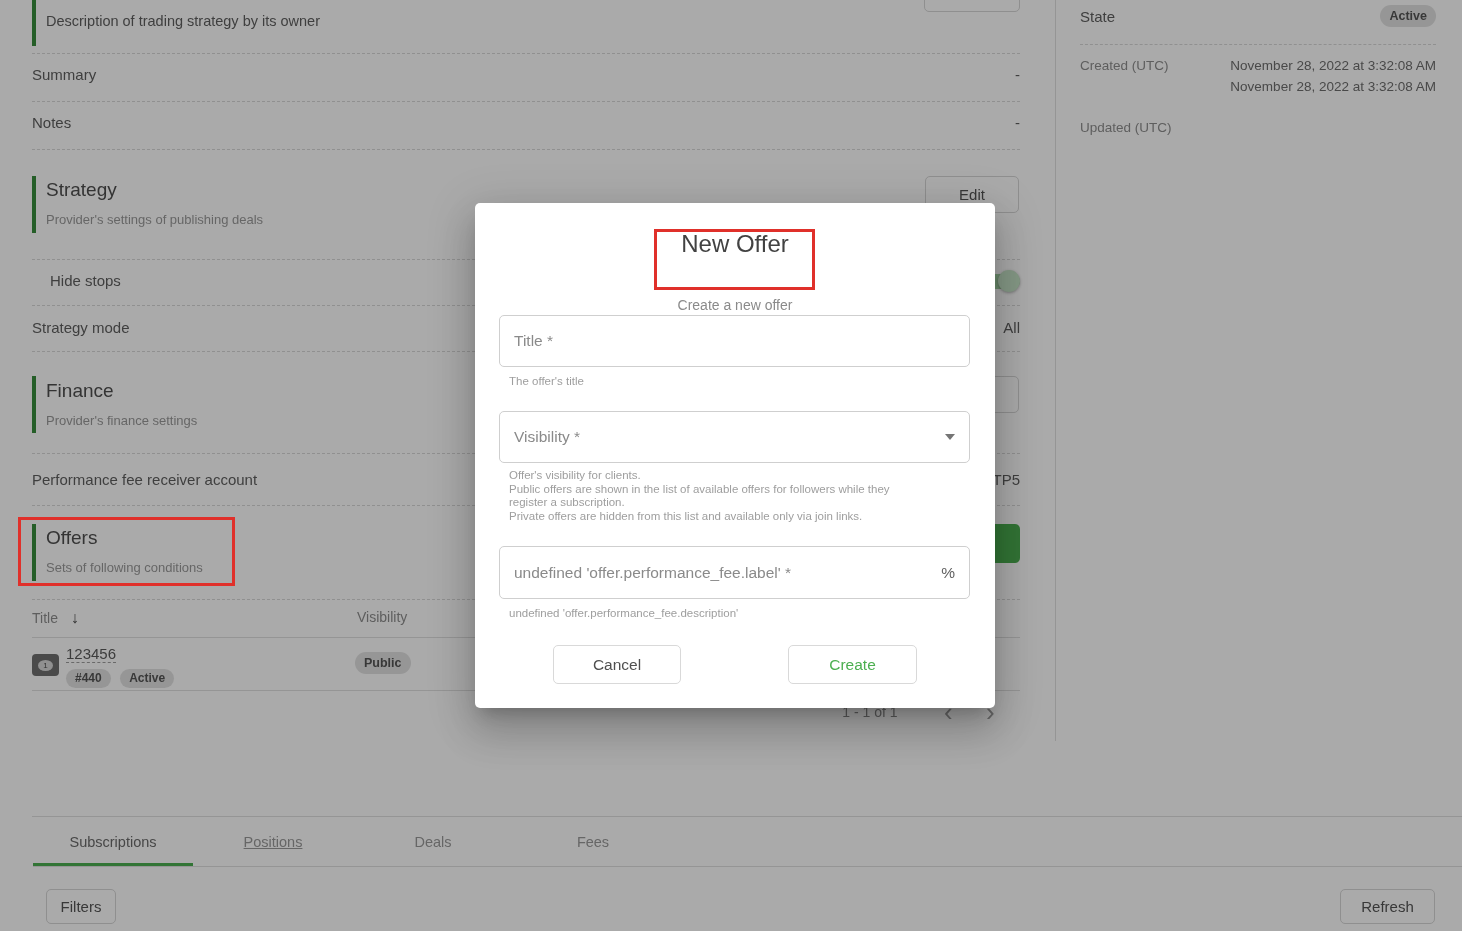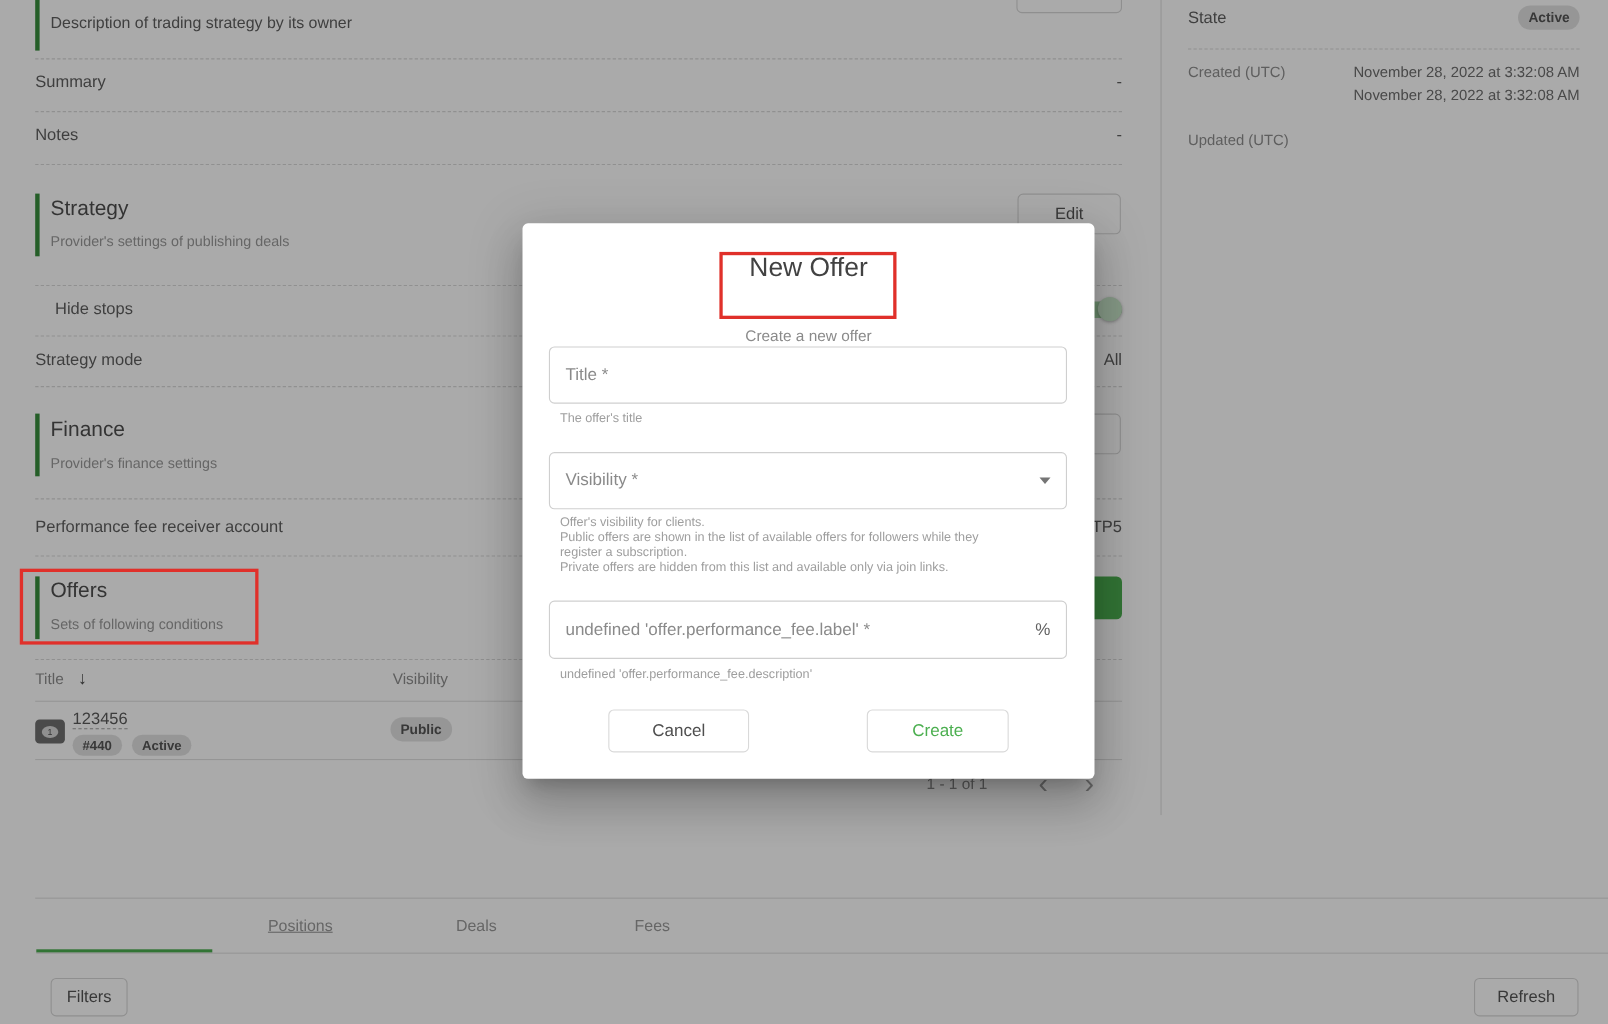--- a/index.html
+++ b/index.html
@@ -158,20 +158,21 @@
   <div class="abs" style="left:1316px; top:5px; width:120px; text-align:right;">
     <span class="pill big">Active</span>
   </div>
   <div class="sep" style="left:1080px; top:44px; width:356px;"></div>
   <div class="abs" style="left:1080px; top:58px; font-size:13.5px; color:#8e8e8e;">Created (UTC)</div>
   <div class="abs" style="left:1136px; top:58px; width:300px; text-align:right; font-size:13.5px; color:#6e6e6e;">November 28, 2022 at 3:32:08 AM</div>
   <div class="abs" style="left:1080px; top:79px; font-size:13.5px; color:#8e8e8e;margin-top:41px;">Updated (UTC)</div>
   <div class="abs" style="left:1136px; top:79px; width:300px; text-align:right; font-size:13.5px; color:#6e6e6e;">November 28, 2022 at 3:32:08 AM</div>
 
   <div class="solidline" style="left:32px; top:816px; width:1430px; height:1px;"></div>
+  <div class="tab active" style="left:33px;">Subscriptions</div>
   <div class="tab" style="left:193px;text-decoration:underline;">Positions</div>
   <div class="tab" style="left:353px;">Deals</div>
   <div class="tab" style="left:513px;">Fees</div>
   <div class="abs" style="left:33px; top:863px; width:160px; height:3px; background:#4caf50;"></div>
   <div class="solidline" style="left:33px; top:866px; width:1429px; height:1px;"></div>
 
   <div class="btn" style="left:46px; top:889px; width:70px; height:35px;">Filters</div>
   <div class="btn" style="left:1340px; top:889px; width:95px; height:35px;">Refresh</div>
 
   <div class="redbox" style="left:18px; top:517px; width:217px; height:69px;"></div>

